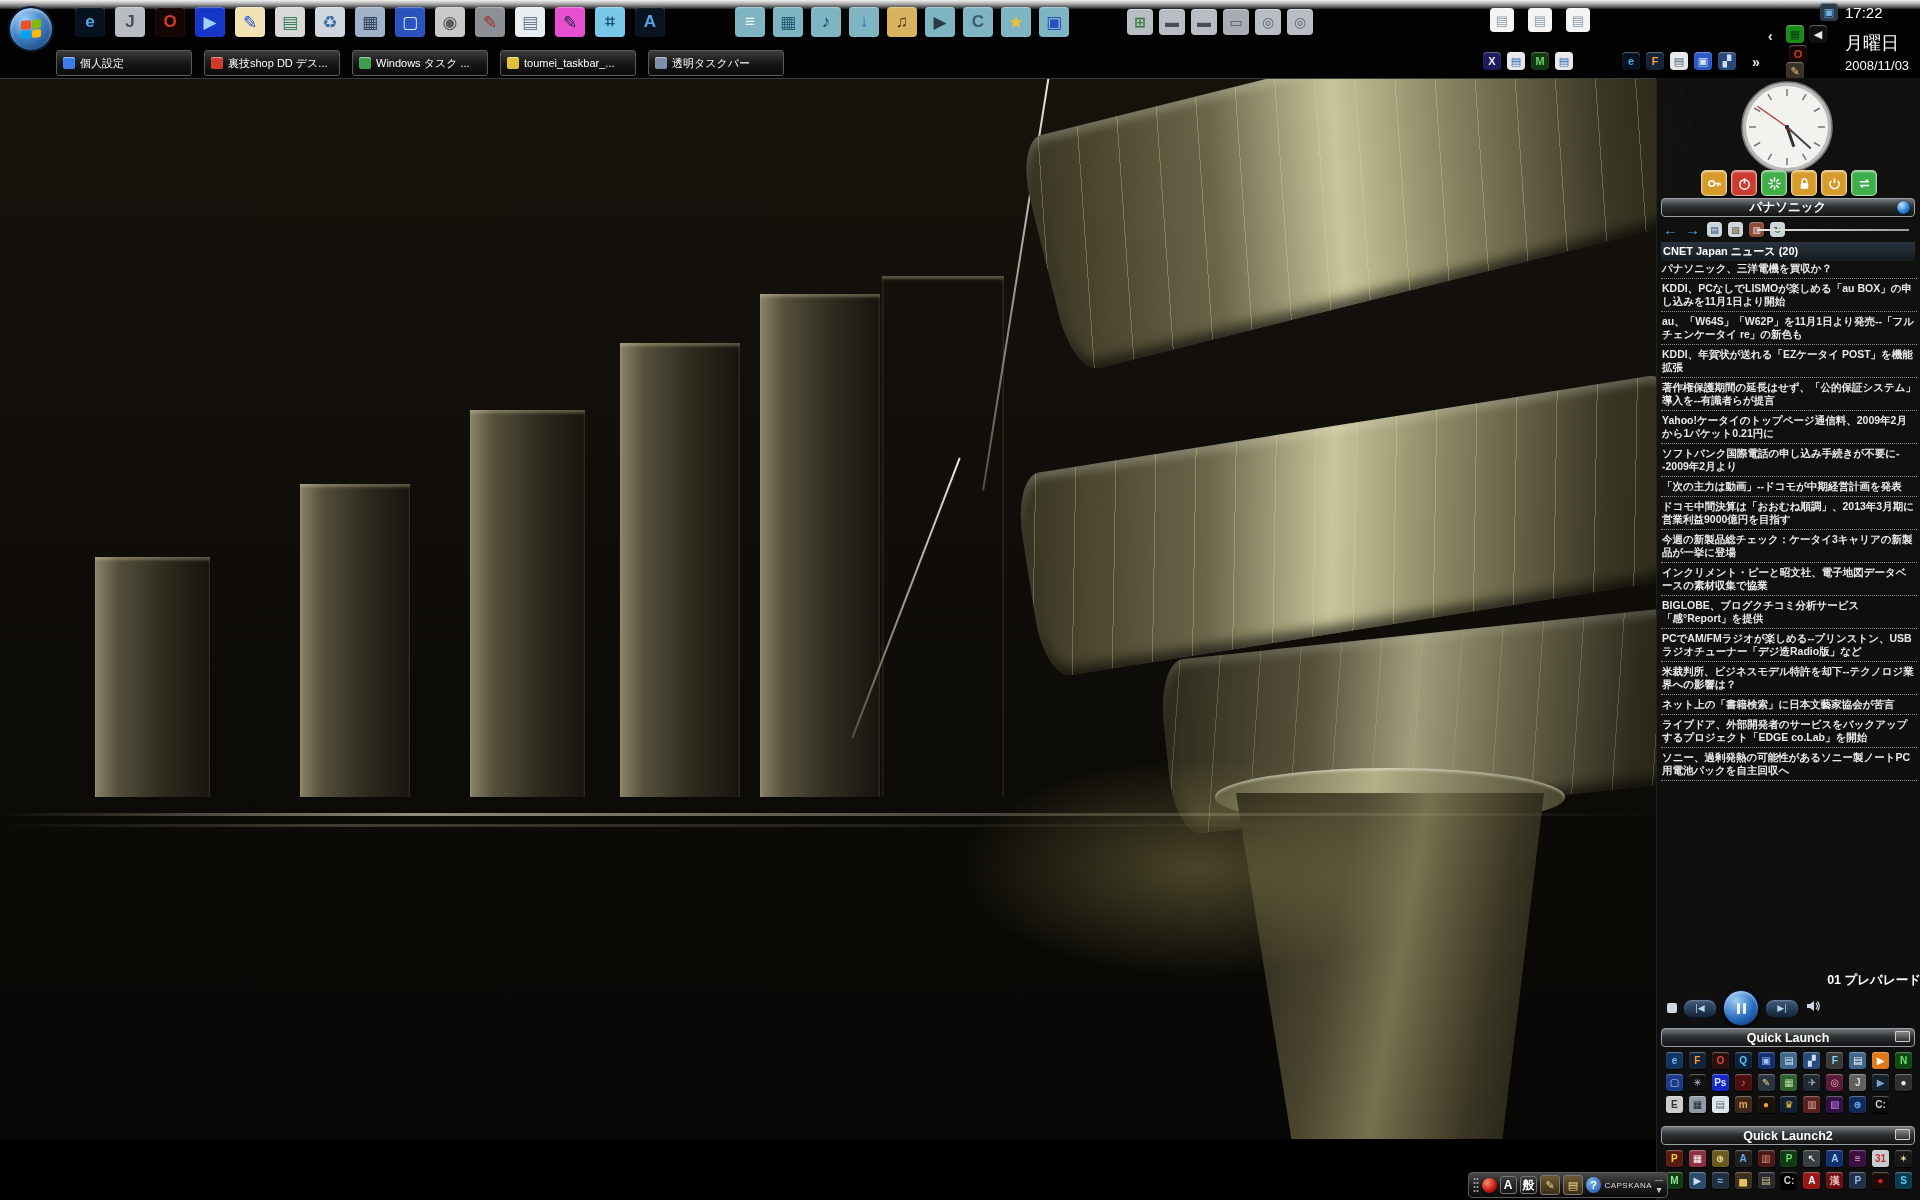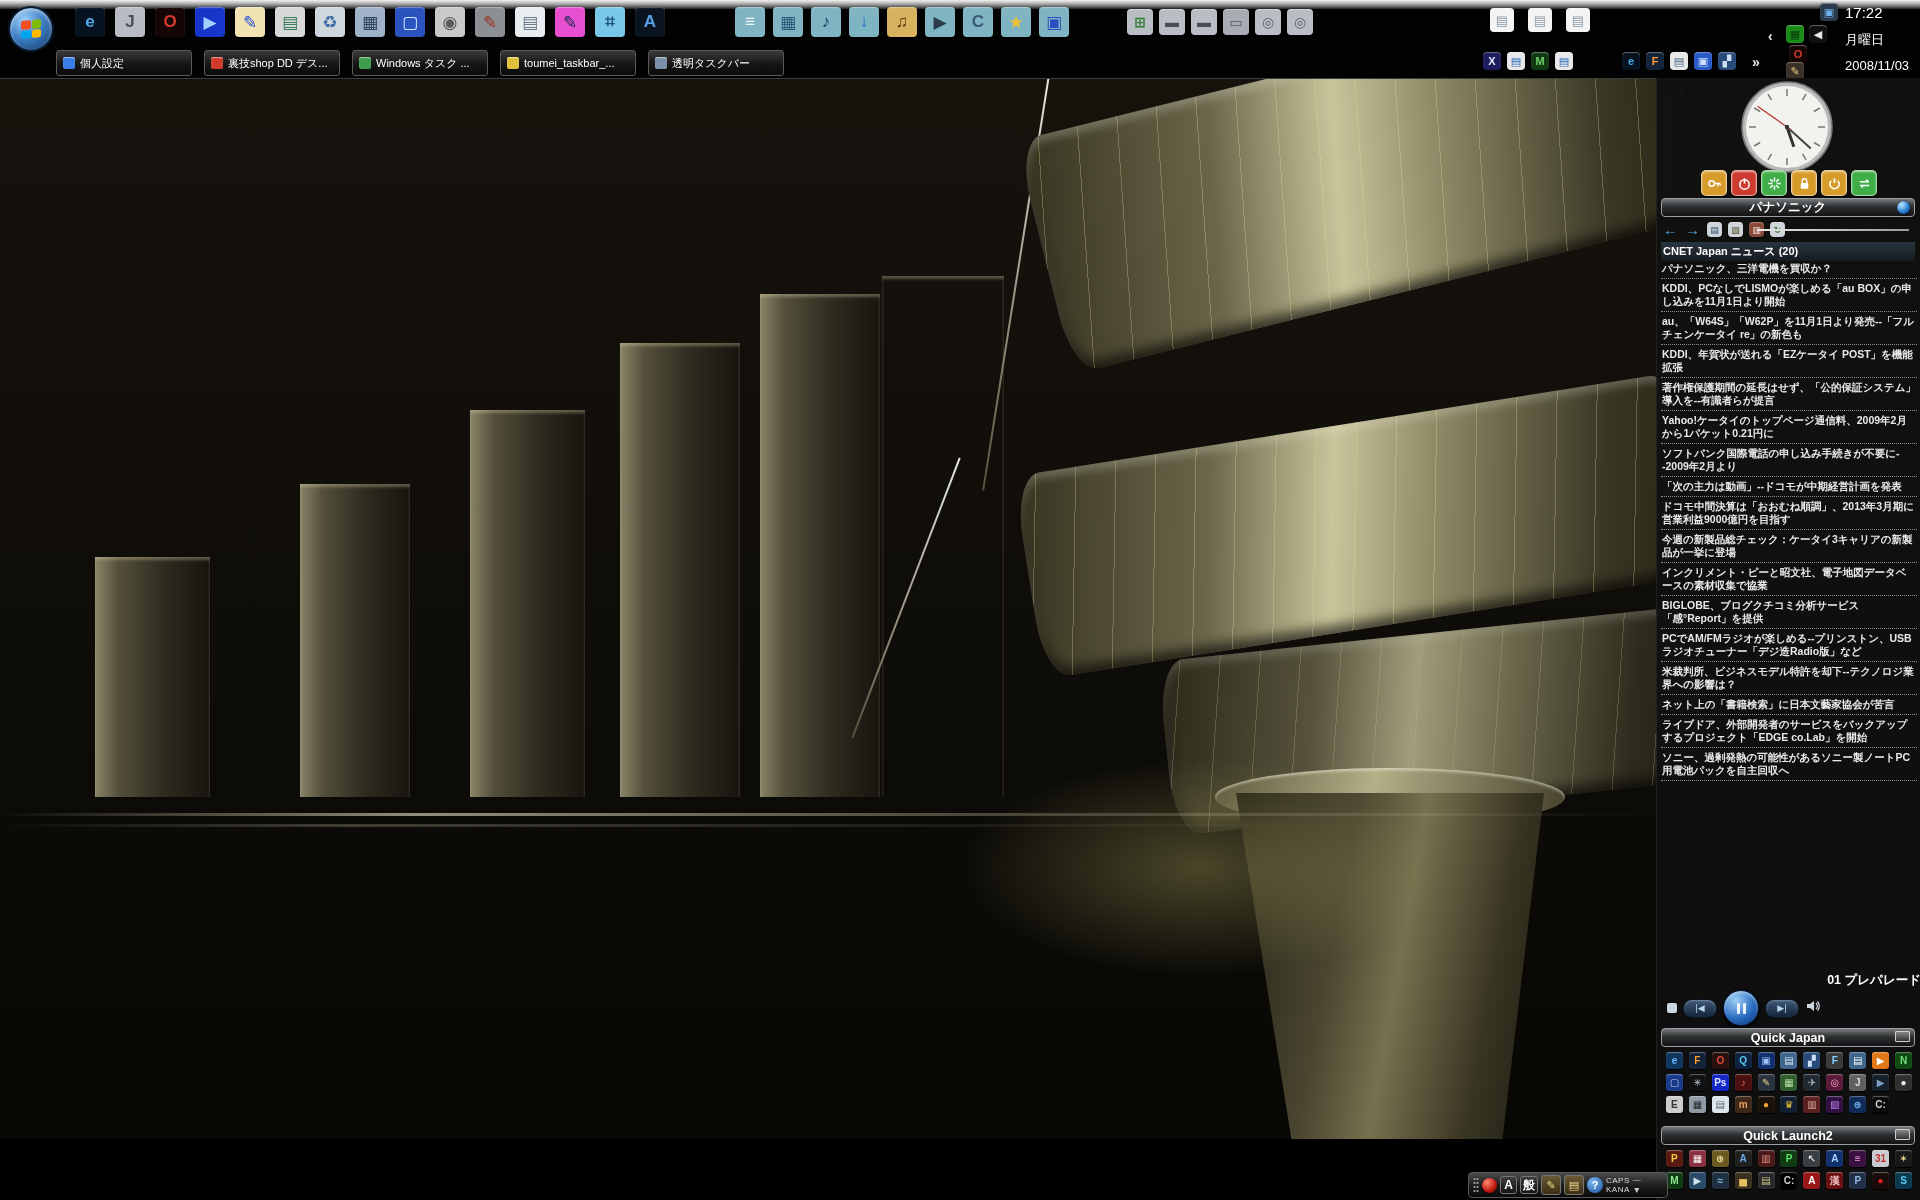--- a/index.html
+++ b/index.html
@@ -30,21 +30,21 @@
   .wbtns{left:56px;top:50px;gap:12px;position:absolute;display:flex;}
   .wbtn{width:122px;height:24px;border:1px solid #5a5a5a;border-radius:3px;display:flex;align-items:center;gap:5px;padding:0 6px;
         background:linear-gradient(#3a3a3a,#161616 55%,#0a0a0a);color:#fff;font-size:11px;white-space:nowrap;overflow:hidden;}
   .wb-ic{width:12px;height:12px;border-radius:2px;flex:0 0 auto;box-shadow:inset 0 1px 1px rgba(255,255,255,.5);}
   .wb-label{overflow:hidden;text-overflow:ellipsis;}
   .ql-left{left:1483px;top:52px;gap:6px;}
   .ql-mid{left:1622px;top:52px;gap:6px;}
   .chev{position:absolute;color:#e8e8e8;font-size:14px;font-weight:bold;cursor:default;}
   .traytxt{position:absolute;left:1845px;width:72px;color:#fff;text-align:left;}
   .t-time{top:4px;font-size:15px;position:absolute;}
-  .t-day{top:31px;font-size:13px;position:absolute;}
+  .t-day{top:31px;font-size:18px;position:absolute;}
   .t-date{top:58px;font-size:13px;position:absolute;}
   
   .desktop{position:absolute;left:0;top:78px;width:1920px;height:1122px;overflow:hidden;
       background:linear-gradient(180deg,#16130d 0%,#0e0c08 55%,#060604 100%);}
   .book{position:absolute;box-shadow:inset 0 3px 3px rgba(220,210,170,.35);}
   .bgrad{background:linear-gradient(90deg,#8a8468 0%,#55503c 20%,#2e2b1f 60%,#16140e 100%);}
   .brown{background:linear-gradient(90deg,#9a8succ 0%,#7a6a55 0%,#4a3f30 55%,#241f16 100%);}
   .floorline{position:absolute;height:3px;background:linear-gradient(90deg,rgba(255,250,215,0) 0%,rgba(255,250,215,.55) 25%,rgba(255,250,215,.2) 65%,rgba(255,250,215,0) 100%);}
   .glow{position:absolute;background:radial-gradient(ellipse at center,rgba(200,190,110,.33) 0%,rgba(200,190,110,0) 70%);}
   .can{position:absolute;border-radius:26px/60px;
@@ -100,21 +100,21 @@
       background:linear-gradient(#4a4a4a,#1c1c1c 55%,#0a0a0a);border:1px solid #5a5a5a;box-sizing:border-box;
       display:flex;align-items:center;gap:3px;padding:0 4px;}
   .grip{width:6px;height:16px;background-image:radial-gradient(circle,#9a9a9a 1px,transparent 1.2px);background-size:3px 4px;}
   .imeball{width:15px;height:15px;border-radius:50%;background:radial-gradient(circle at 35% 30%,#ff8a70,#c01810 60%,#5a0400);box-shadow:0 1px 2px #000;}
   .imebtn{min-width:17px;height:18px;border:1px solid #777;border-radius:3px;background:linear-gradient(#3c3c3c,#141414);
       color:#fff;font-size:12px;font-weight:bold;display:flex;align-items:center;justify-content:center;padding:0 2px;box-sizing:border-box;}
   .imetool{width:18px;height:18px;border:1px solid #777;border-radius:3px;display:flex;align-items:center;justify-content:center;
       font-size:11px;background:linear-gradient(#6a5a34,#3a2e14);color:#f0d890;}
   .imehelp{width:16px;height:16px;border-radius:50%;background:radial-gradient(circle at 35% 30%,#7ab8f0,#1a4fa0);color:#fff;
       font-size:11px;font-weight:bold;display:flex;align-items:center;justify-content:center;}
-  .imestate{display:flex;flex-direction:column;line-height:9px;color:#ddd;font-size:8px;letter-spacing:.5px;}
+  .imestate{display:flex;flex-direction:row;line-height:9px;color:#ddd;font-size:8px;letter-spacing:.5px;}
   .imemin{color:#ccc;font-size:10px;line-height:10px;display:flex;flex-direction:column;align-items:center;}
 </style>
 </head>
 <body>
 
 <div id="screen">
 
   <div class="desktop">
     <div class="book bgrad" style="left:95px;top:479px;width:115px;height:240px;"></div>
     <div class="book bgrad" style="left:300px;top:406px;width:110px;height:313px;"></div>
@@ -369,21 +369,21 @@
       <span class="ppill">▶|</span>
       <span class="pspk">
         <svg viewBox="0 0 16 16">
             <path d="M2 6v4h3l4 3V3L5 6z" fill="#cfd8e0"></path>
             <path d="M11 5a4 4 0 0 1 0 6M12.5 3.5a6.5 6.5 0 0 1 0 9" stroke="#cfd8e0" stroke-width="1.2" fill="none"></path>
           </svg>
       </span>
     </div>
 
     <div class="hdrbar qlbar1">
-      <span>Quick Japan</span>
+      <span>Quick Launch</span>
       <span class="hdr-right winmini"></span>
     </div>
     <div class="qlgrid qlg1">
 
     <span class="qlc" style="background: rgb(16, 54, 94); color: rgb(109, 185, 255);">e</span>
         <span class="qlc" style="background: rgb(19, 35, 58); color: rgb(255, 154, 42);">F</span>
         <span class="qlc" style="background: rgb(42, 15, 15); color: rgb(224, 74, 58);">O</span>
         <span class="qlc" style="background: rgb(15, 34, 64); color: rgb(88, 199, 240);">Q</span>
         <span class="qlc" style="background: rgb(16, 48, 110); color: rgb(159, 196, 255);">▣</span>
         <span class="qlc" style="background: rgb(63, 102, 140); color: rgb(214, 230, 245);">▤</span>

